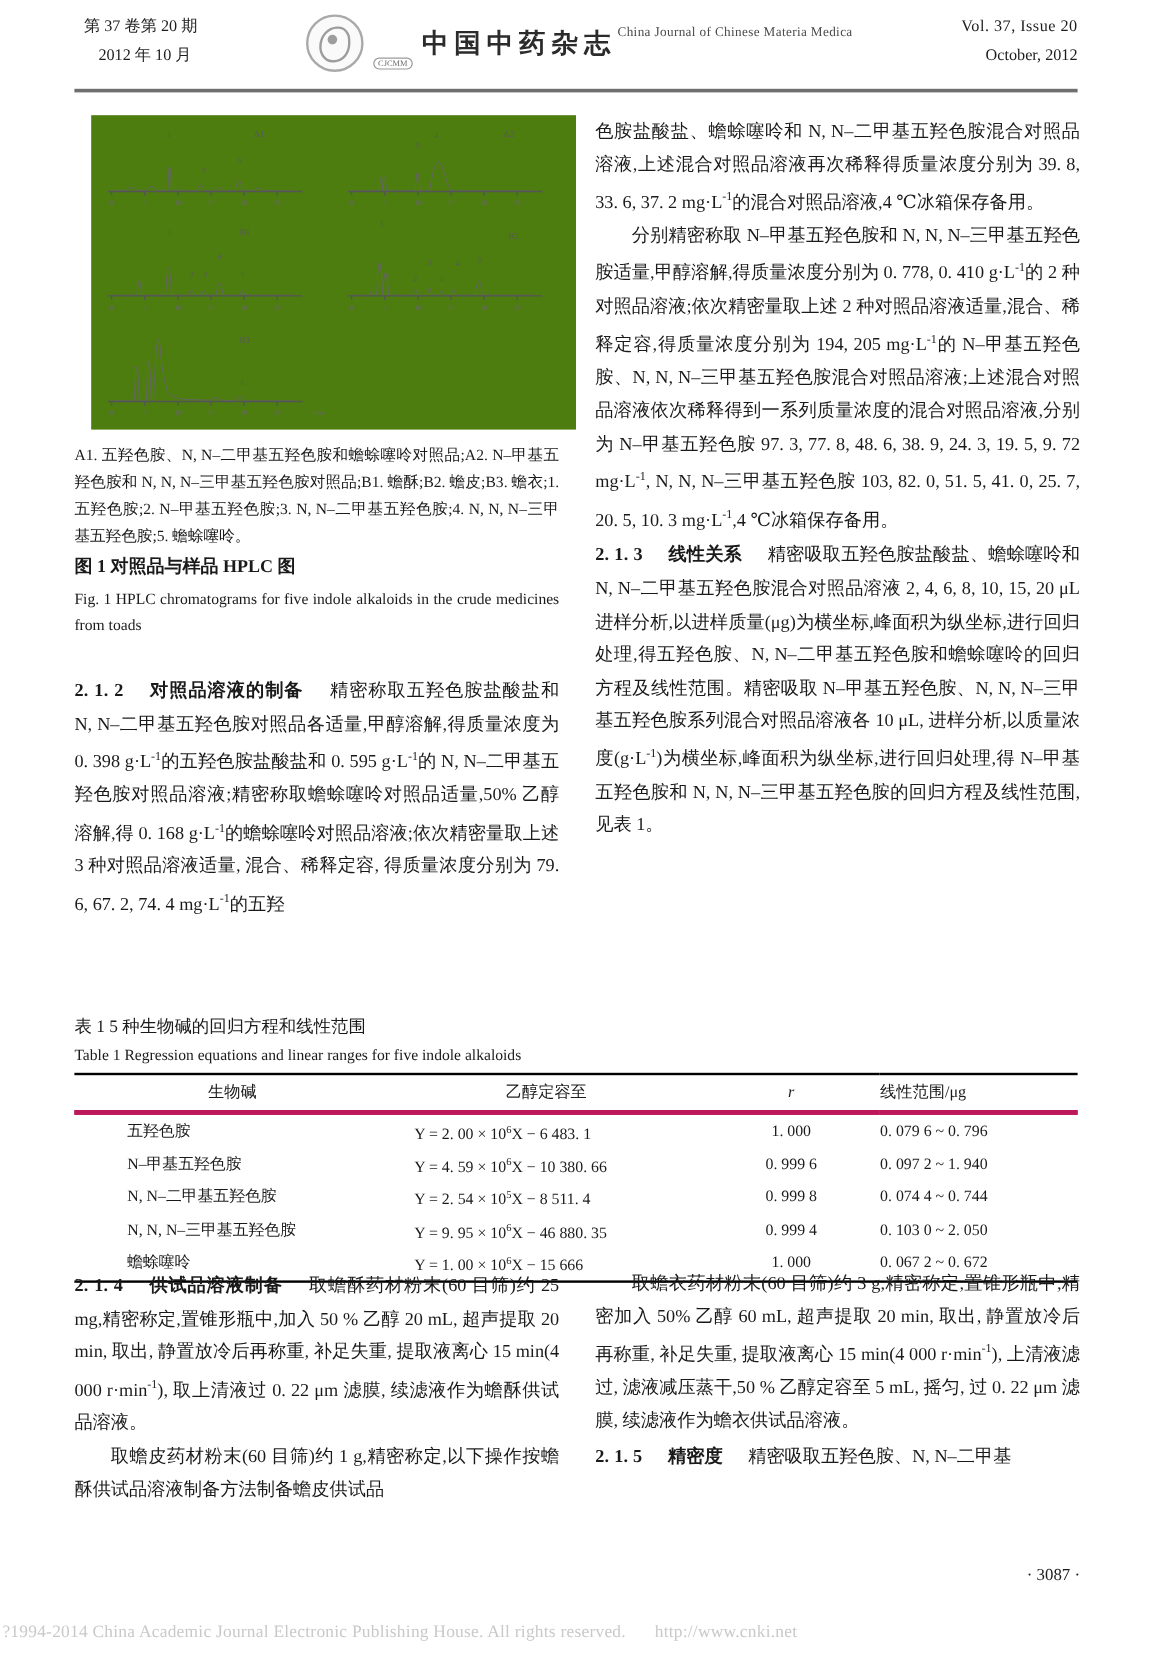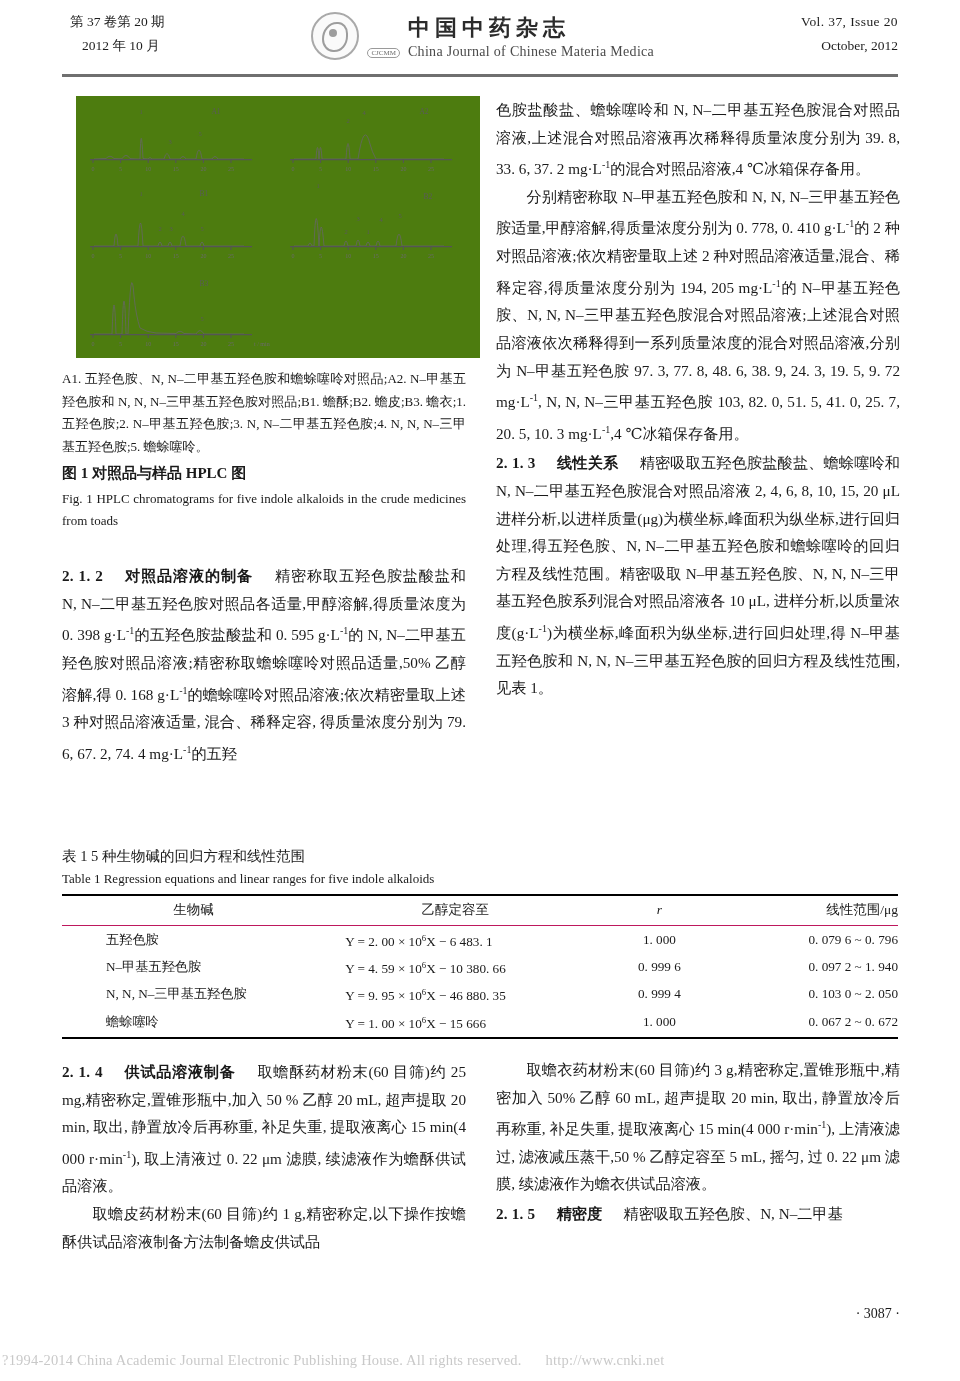--- a/index.html
+++ b/index.html
@@ -65,30 +65,30 @@
     border-radius: 60% 40% 55% 45%;
   }
   .logo-mark::after {
     content: "";
     position: absolute;
     left: 16px; top: 15px;
     width: 8px; height: 8px;
     border-radius: 50%;
     background: #8d8d8d;
   }
-  .logo-text { display: flex; flex-direction: column; gap: 1px; }
+  .logo-text { display: flex; flex-direction: row; gap: 1px; }
   .logo-cn {
     font-family: "DejaVu Serif", serif;
     font-size: 22px;
     font-weight: 700;
     letter-spacing: 5px;
     color: #2b2b2b;
   }
   .logo-en {
-    font-size: 14px;
+    font-size: 11px;
     letter-spacing: .3px;
     color: #4a4a4a;
     white-space: nowrap;
     text-align: right;
   }
   .logo-badge {
     font-size: 7px;
     color: #6b6b6b;
     border: 1px solid #9a9a9a;
     border-radius: 8px;
@@ -165,37 +165,37 @@
   .tbl-cap-en { font-size: 13px; line-height: 22px; margin-bottom: 4px; }
   table {
     width: 836px;
     border-collapse: collapse;
     font-size: 13px;
   }
   thead th {
     font-weight: normal;
     padding: 5px 0 6px 0;
     border-top: 2.2px solid #000;
-    border-bottom: 1px solid #be185d;
+    border-bottom: 4px solid #be185d;
     font-size: 13.5px;
   }
   tbody td {
     padding: 1.5px 0;
     font-size: 13.2px;
     line-height: 20px;
   }
   tbody tr:last-child td { padding-bottom: 3px; }
   .tbl-bottom {
     width: 836px; height: 0;
     border-bottom: 2.2px solid #000;
   }
   .c-name { width: 238px; text-align: left; padding-left: 44px !important; }
   .c-curve { width: 260px; text-align: left; padding-left: 20px !important; }
   .c-r { width: 160px; text-align: center; }
-  .c-range { width: 178px; text-align: right; }
+  .c-range { width: 178px; text-align: left; }
   thead .c-name { text-align: center; padding-left: 0 !important; }
   thead .c-curve { text-align: center; padding-left: 0 !important; }
 
   .pagenum {
     position: absolute;
     left: 496px; top: 1306px;
     width: 404px;
     text-align: right;
     font-size: 14px;
     padding-right: 18px;
@@ -401,20 +401,26 @@
             <td class="c-r">1. 000</td>
             <td class="c-range">0. 079 6 ~ 0. 796</td>
           </tr>
           <tr>
             <td class="c-name">N–甲基五羟色胺</td>
             <td class="c-curve">Y = 4. 59 × 10<sup>6</sup>X − 10 380. 66</td>
             <td class="c-r">0. 999 6</td>
             <td class="c-range">0. 097 2 ~ 1. 940</td>
           </tr>
           <tr>
+            <td class="c-name">N, N–二甲基五羟色胺</td>
+            <td class="c-curve">Y = 2. 54 × 10<sup>5</sup>X − 8 511. 4</td>
+            <td class="c-r">0. 999 8</td>
+            <td class="c-range">0. 074 4 ~ 0. 744</td>
+          </tr>
+          <tr>
             <td class="c-name">N, N, N–三甲基五羟色胺</td>
             <td class="c-curve">Y = 9. 95 × 10<sup>6</sup>X − 46 880. 35</td>
             <td class="c-r">0. 999 4</td>
             <td class="c-range">0. 103 0 ~ 2. 050</td>
           </tr>
           <tr>
             <td class="c-name">蟾蜍噻呤</td>
             <td class="c-curve">Y = 1. 00 × 10<sup>6</sup>X − 15 666</td>
             <td class="c-r">1. 000</td>
             <td class="c-range">0. 067 2 ~ 0. 672</td>

